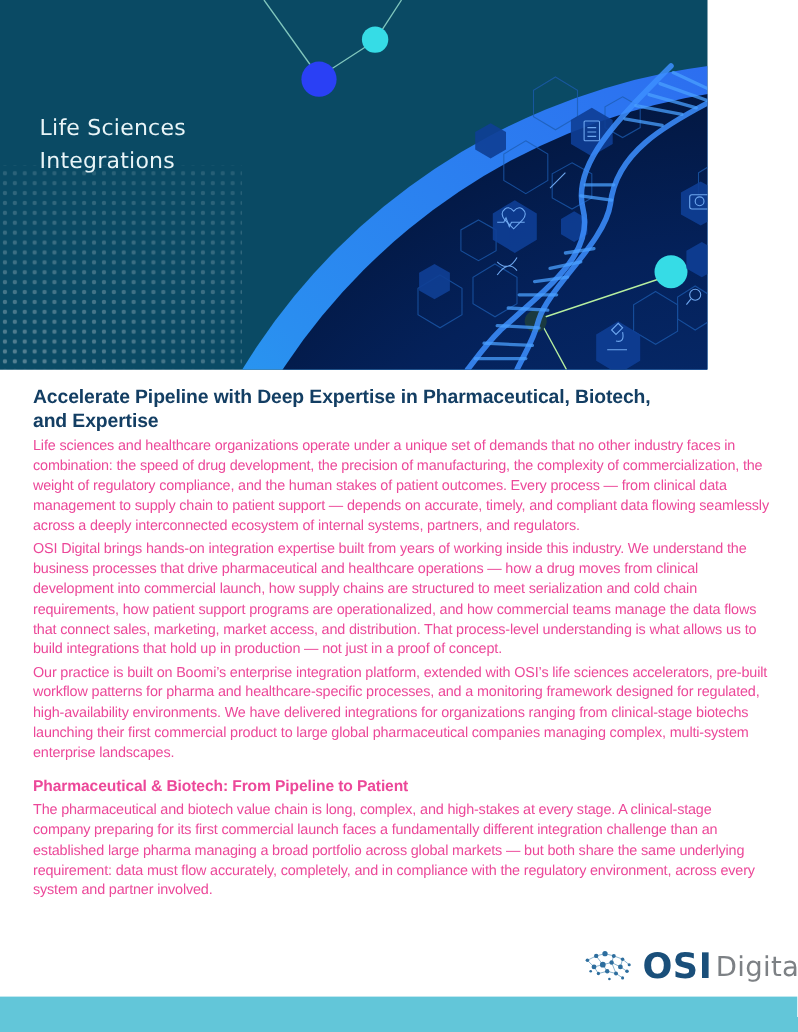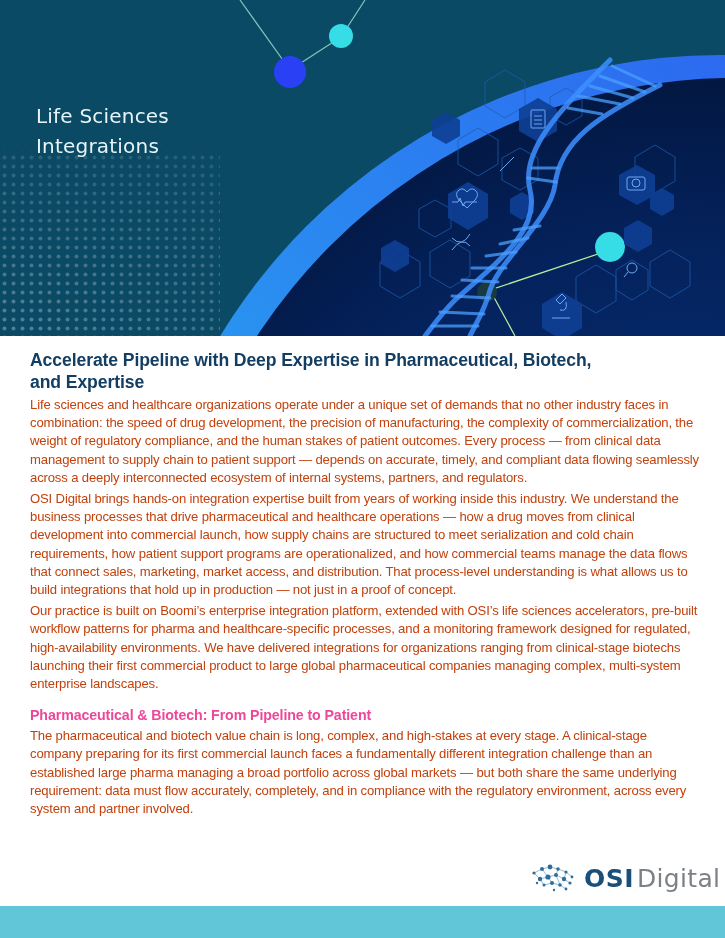--- a/index.html
+++ b/index.html
@@ -1,51 +1,51 @@
 <!DOCTYPE html>
 <html><head>
 <meta charset="utf-8">
 <style>
   * { margin: 0; padding: 0; box-sizing: border-box; }
   html, body { width: 725px; height: 938px; background: #ffffff; overflow: hidden; }
   body { position: relative; font-family: "Liberation Sans", sans-serif; }
 
   .hero {
-    position: absolute; left: 0; top: 0; width: 725px; height: 336px;
+    position: absolute; left: 0; top: 0; width: 643px; height: 336px;
     background: #0a4a64; overflow: hidden;
   }
   .hero svg.bg { position: absolute; left: 0; top: 0; }
   .hero-title {
     position: absolute; left: 36px; top: 101px;
     color: #e8f4f7; font-family: "DejaVu Sans", sans-serif;
     font-weight: 300; font-size: 20px; line-height: 30px; letter-spacing: 0.2px;
   }
   .hero-title span { display: block; font-weight: normal; }
 
   .content { position: absolute; left: 30px; top: 349px; width: 670px; }
   .h1 {
     color: #133e63; font-weight: bold; font-size: 17.6px; line-height: 22px;
     letter-spacing: -0.1px;
   }
   .p {
-    color: #c2410c; font-size: 13.1px; line-height: 18.2px; letter-spacing: -0.15px;
+    color: #ec4899; font-size: 13.1px; line-height: 18.2px; letter-spacing: -0.15px;
     margin-top: 3px;
   }
   .p.gap { }
   .h2 {
     color: #ec4899; font-weight: bold; font-size: 14.2px; line-height: 18px;
     margin-top: 13px; letter-spacing: -0.1px;
   }
 
   .logo {
     position: absolute; left: 530px; top: 860px; height: 36px;
     display: flex; align-items: center;
   }
   .logo-osi {
-    color: #1a4f7a; font-weight: bold; font-size: 25px; margin-left: 8px;
+    color: #1a4f7a; font-weight: bold; font-size: 32px; margin-left: 8px;
     font-family: "DejaVu Sans", sans-serif; letter-spacing: 0.5px;
   }
   .logo-digital {
     color: #7d8185; font-size: 25px; margin-left: 3px;
     font-family: "DejaVu Sans", sans-serif; font-weight: normal; letter-spacing: 0.3px;
   }
   .footer-bar {
     position: absolute; left: 0; top: 906px; width: 725px; height: 32px; background: #62c6d9;
   }
 </style>

